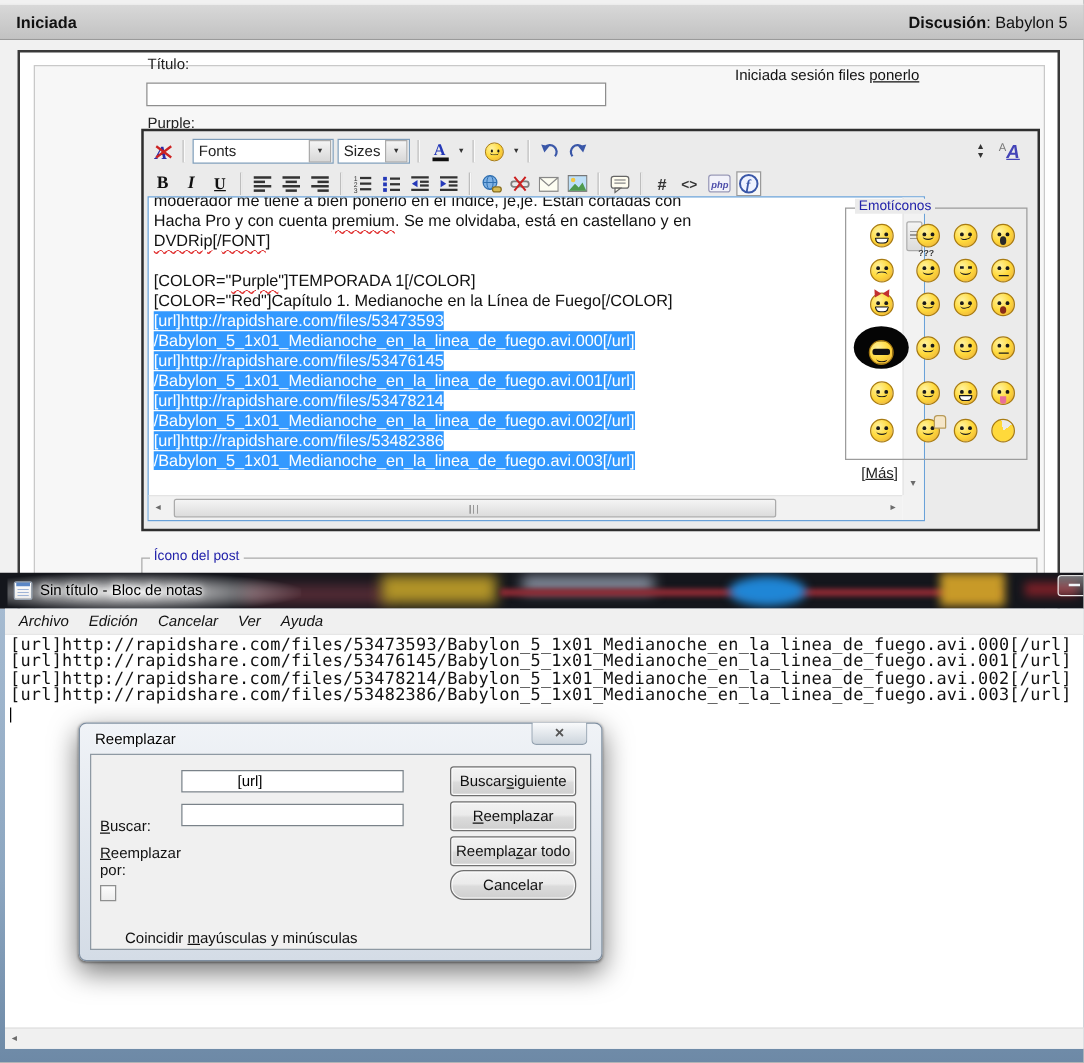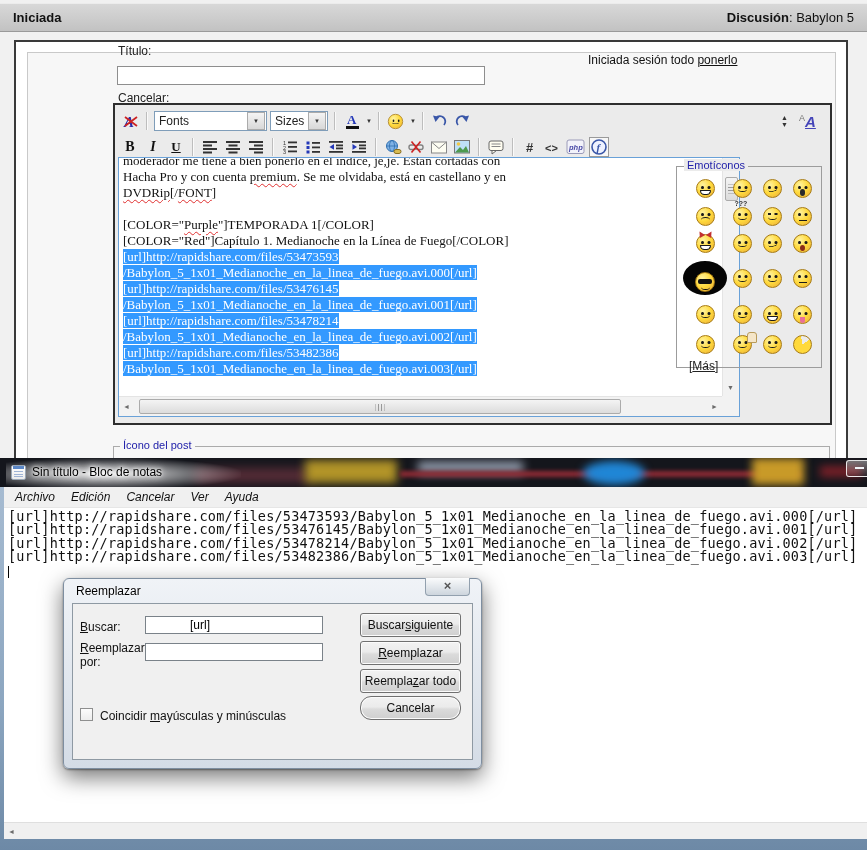--- a/index.html
+++ b/index.html
@@ -34,21 +34,21 @@
   .combo .ctext{flex:1;padding-left:4px;color:#222;}
   .dd{width:16px;height:16px;margin-right:1px;background:linear-gradient(#F4F4F4,#D8D8D8);
        border:1px solid #ABABAB;display:flex;align-items:center;justify-content:center;
        font-size:6px;color:#333;}
   .minidd{font-size:6px;color:#333;margin-left:1px;}
   .bld{font-family:"Liberation Serif",serif;font-weight:bold;font-size:14px;}
   .ita{font-family:"Liberation Serif",serif;font-style:italic;font-weight:bold;font-size:14px;}
   .und{font-family:"Liberation Serif",serif;font-weight:bold;font-size:13px;text-decoration:underline;}
   
   .ta{position:absolute;left:3px;top:52px;width:622px;height:260px;background:#fff;
-      border:1px solid #69A1D8;box-sizing:border-box;font-family:Liberation Serif, serif;}
+      border:1px solid #69A1D8;box-sizing:border-box;}
   .ta-content{position:absolute;left:0;top:0;right:17px;bottom:20px;overflow:hidden;
       padding:0 0 0 4px;font-size:13px;line-height:16px;cursor:text;}
   .ta-content .inner{margin-top:-5px;white-space:pre;}
   .sel{background:#3399FF;color:#fff;}
   .sp{text-decoration:underline wavy #E03030;text-decoration-thickness:1px;text-underline-offset:2px;}
   .vsb{position:absolute;top:0;right:0;bottom:20px;width:17px;background:#F2F2F2;border-left:1px solid #E4E4E4;box-sizing:border-box;}
   .hsb{position:absolute;left:0;right:17px;bottom:0;height:20px;background:#F2F2F2;border-top:1px solid #E4E4E4;box-sizing:border-box;}
   .sb-arrow{position:absolute;font-size:7px;color:#6B6B6B;width:15px;height:15px;display:flex;align-items:center;justify-content:center;cursor:pointer;}
   .thumb{position:absolute;background:linear-gradient(#F4F4F4,#DCDCDC);border:1px solid #ABABAB;border-radius:2px;box-sizing:border-box;cursor:pointer;}
   .vthumb{left:2px;width:13px;top:19px;height:24px;}
@@ -65,21 +65,21 @@
   .a-sm{font-size:9px;color:#777;vertical-align:top;}
   .a-bg{font-size:15px;font-style:italic;font-weight:bold;color:#4444B8;text-decoration:underline;}
   
   .emopanel{position:absolute;left:561px;top:61px;width:146px;height:202px;
       border:1px solid #9C9C9C;box-sizing:border-box;}
   .emopanel .legend{position:absolute;top:-8px;left:7px;background:#EBEBEB;padding:0 3px;
       color:#2222AA;font-size:11px;}
   .emogrid{display:grid;grid-template-columns:44px 30px 30px 30px;
       grid-template-rows:27px 28px 27px 42px 31px 28px;justify-items:center;align-items:center;
       padding:8px 2px 0 6px;}
-  .mas{margin:1px 0 0 12px;font-size:12px;color:#222;cursor:pointer;}
+  .mas{margin:13px 0 0 12px;font-size:12px;color:#222;cursor:pointer;}
   .mas u{text-decoration:underline;}
   .emo{width:19px;height:19px;border-radius:50%;position:relative;display:inline-block;box-sizing:border-box;
       background:radial-gradient(circle at 35% 30%,#FFF3A0,#FFD93B 50%,#E8A93B 100%);border:1px solid #A87B12;cursor:pointer;}
   .emo::before{content:"";position:absolute;left:4.5px;top:5.5px;width:2.5px;height:3px;border-radius:50%;
       background:#1A1A1A;box-shadow:6.5px 0 0 #1A1A1A;}
   .emo::after{content:"";position:absolute;left:4px;top:6px;width:9px;height:6px;border:none;
       border-bottom:1.4px solid #1A1A1A;border-radius:50%;box-sizing:border-box;}
   .emo.sad::after{transform:rotate(180deg);top:9px;}
   .emo.flat::after{border-radius:0;height:0;top:12.5px;left:5px;width:8px;}
   .emo.open::after{border:none;background:#8A2C18;width:5px;height:6px;border-radius:50%;left:6.5px;top:9.5px;}
@@ -138,21 +138,21 @@
   
   .dlg{position:absolute;left:63px;top:578px;width:419px;height:191px;border-radius:6px;
       background:linear-gradient(#F0F3F7,#D4DCE6);border:1px solid #7E8EA0;box-sizing:border-box;
       box-shadow:0 8px 22px rgba(0,0,0,.55),0 1px 2px rgba(0,0,0,.4);}
   .dlg-title{position:absolute;left:12px;top:5px;font-size:12px;color:#000;text-shadow:0 0 3px #fff;}
   .dlg-close{position:absolute;right:11px;top:-1px;width:43px;height:17px;border:1px solid #92A0AE;border-top:none;
       border-radius:0 0 4px 4px;background:linear-gradient(#FAFBFC,#CDD5DD);display:flex;align-items:center;
       justify-content:center;cursor:pointer;}
   .dlg-close span{font-size:13px;font-weight:bold;color:#555;line-height:10px;margin-top:-2px;}
   .dlg-client{position:absolute;left:8px;right:8px;top:24px;bottom:8px;background:#F0F0F0;border:1px solid #8E99A3;}
-  .dlg-lbl{position:absolute;font-size:12px;color:#111;line-height:14px;}
+  .dlg-lbl{position:absolute;font-size:12px;color:#111;line-height:14px;margin-top:34px;}
   .dlg-input{position:absolute;left:72px;width:178px;height:18px;border:1px solid #7A8289;background:#fff;
       font-size:12px;padding:0 3px;box-sizing:border-box;font-family:"Liberation Sans",sans-serif;}
   .dlg-btn{position:absolute;left:287px;width:99px;height:22px;border:1px solid #707070;border-radius:3px;
       background:linear-gradient(#F2F2F2 0%,#EBEBEB 45%,#DBDBDB 55%,#CFCFCF 100%);
       box-shadow:inset 0 0 0 1px #FBFBFB;font-size:12px;display:flex;align-items:center;justify-content:center;
       cursor:pointer;font-family:"Liberation Sans",sans-serif;color:#111;}
   .chk{position:absolute;left:7px;top:104px;width:13px;height:13px;border:1px solid #8E8F8F;
       background:linear-gradient(#FCFCFC,#EDEDED);cursor:pointer;box-sizing:border-box;}
   u{text-decoration:underline;}
 </style>
@@ -165,22 +165,22 @@
     <b>Iniciada</b>
     <span><b>Discusión</b>:&nbsp;<span>Babylon 5</span></span>
   </div>
 
   <div class="main-panel">
     <div class="inner-panel"></div>
   </div>
 
   <span class="lbl" style="left:118px;top:44px;">Título:</span>
   <input class="titulo-input" value="" style="">
-  <span class="session"><span>Iniciada sesión todo</span> <a>ponerlo</a></span>
-  <span class="lbl" style="left:118px;top:91px;">Cancelar:</span>
+  <span class="session"><span>Iniciada sesión files</span> <a>ponerlo</a></span>
+  <span class="lbl" style="left:118px;top:91px;">Purple:</span>
 
   <div class="editor">
     <div class="tbrow tb1">
       <span class="tbtn">
           <svg width="19" height="17">
             <text x="3" y="14" font-family="Liberation Serif" font-style="italic" font-weight="bold" font-size="15" fill="#2B2BA8">A</text>
             <path d="M4 4 L16 13 M16 4 L4 13" stroke="#CC2222" stroke-width="1.8" fill="none"></path>
           </svg>
         </span>
       <span class="tsep"></span>

